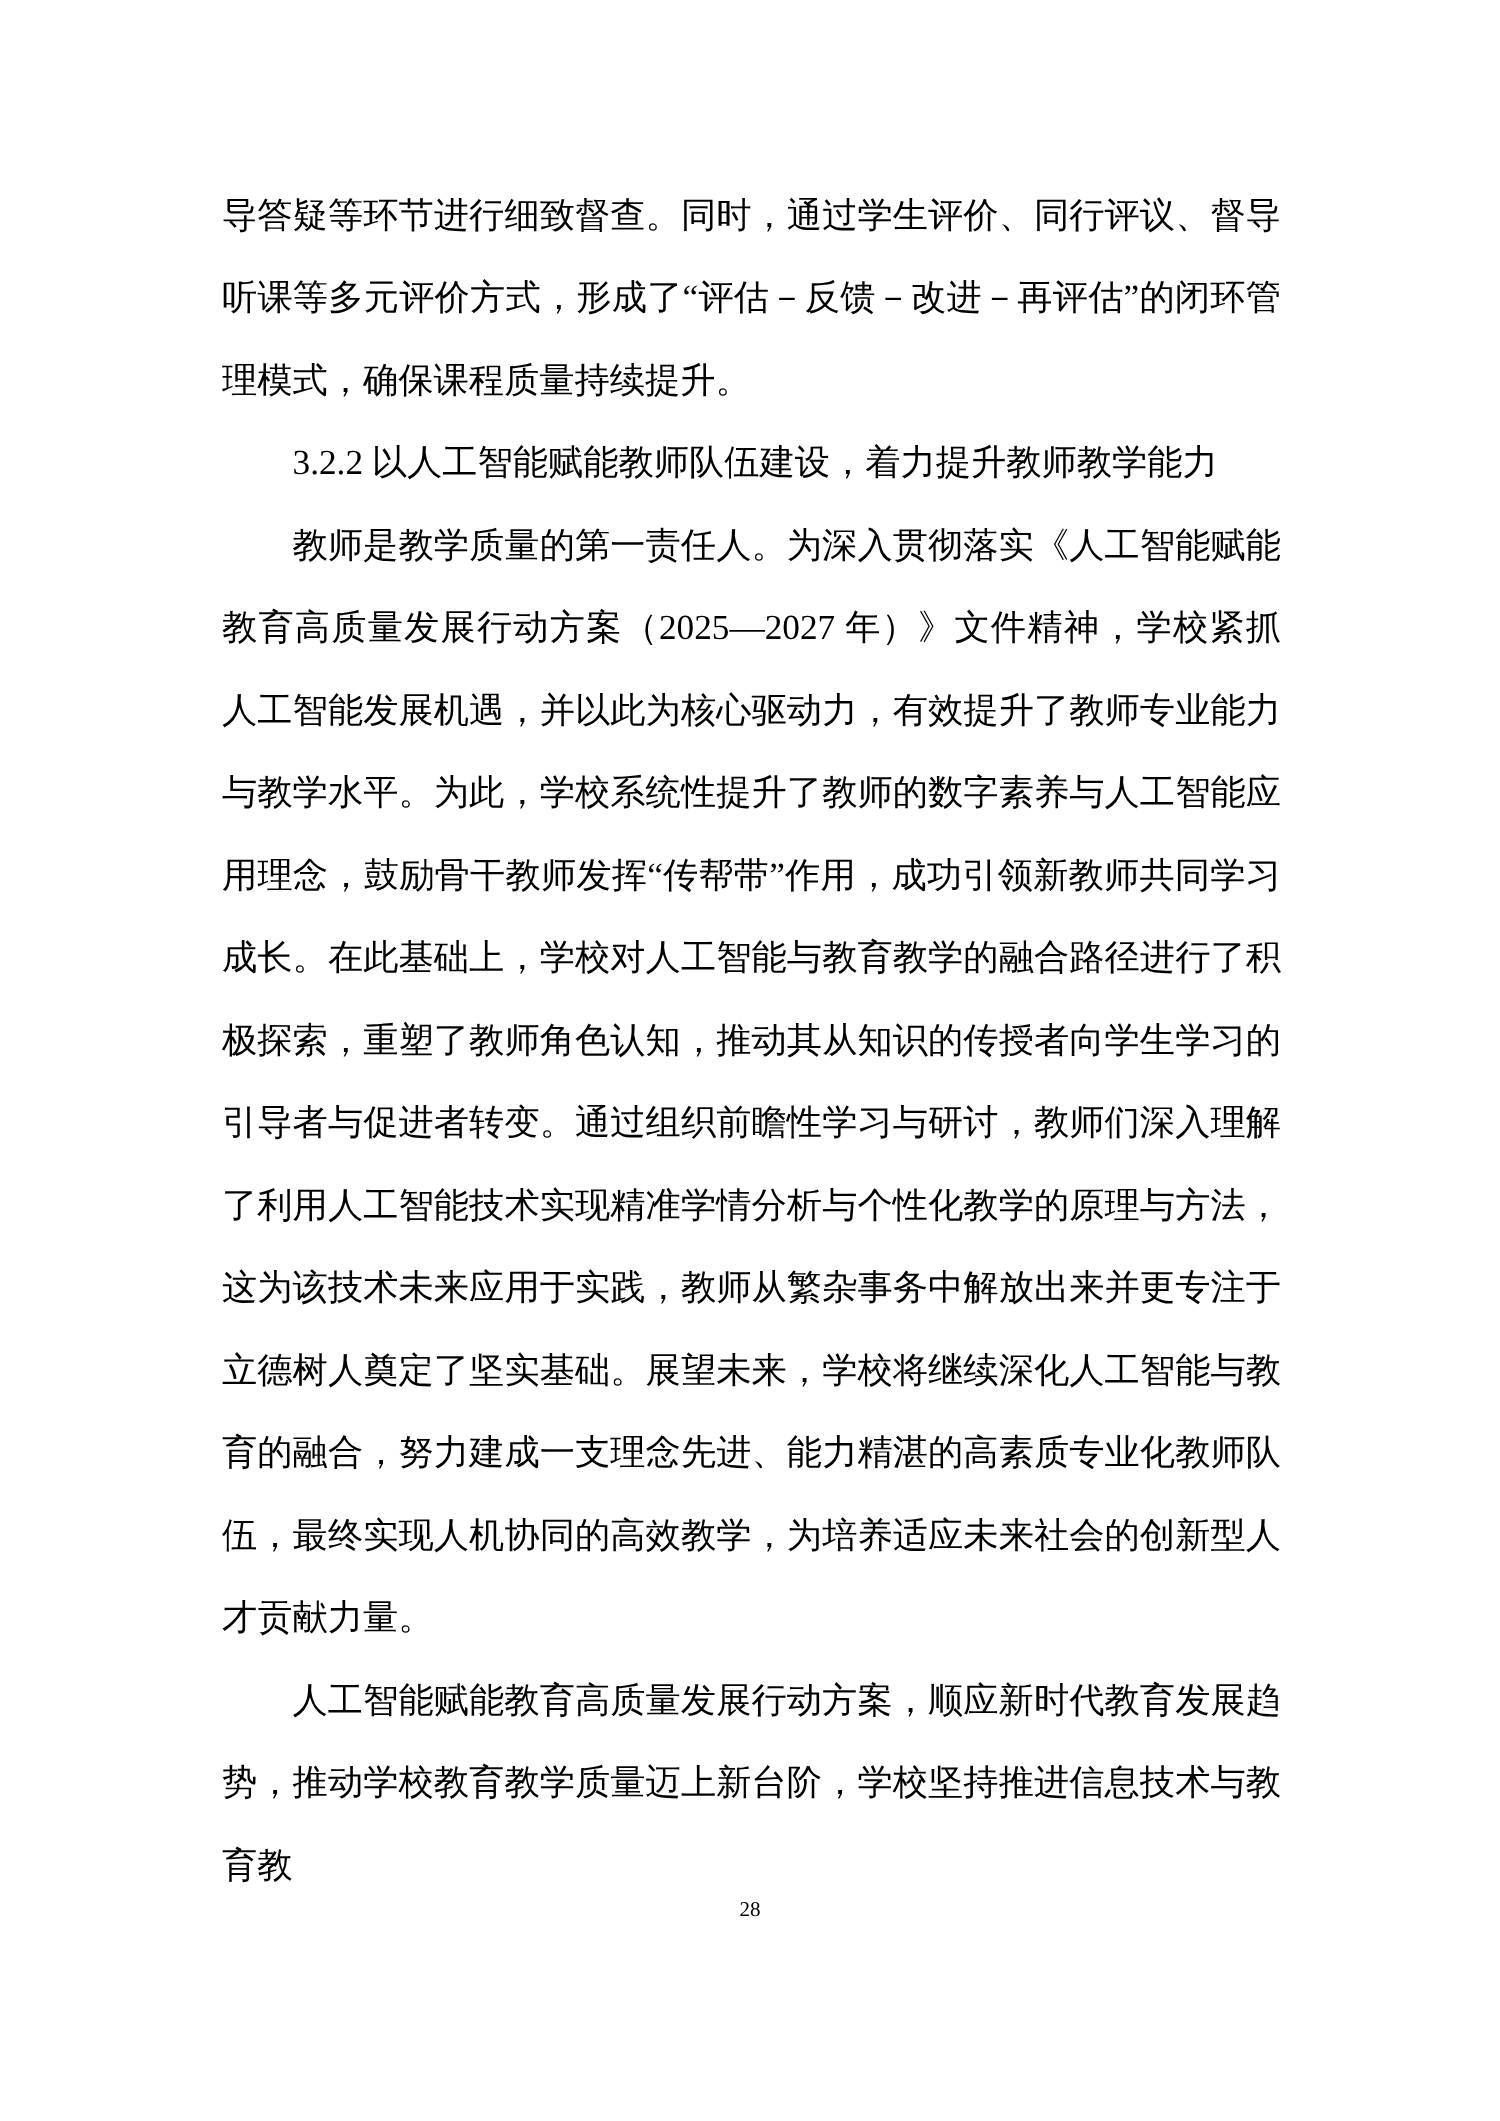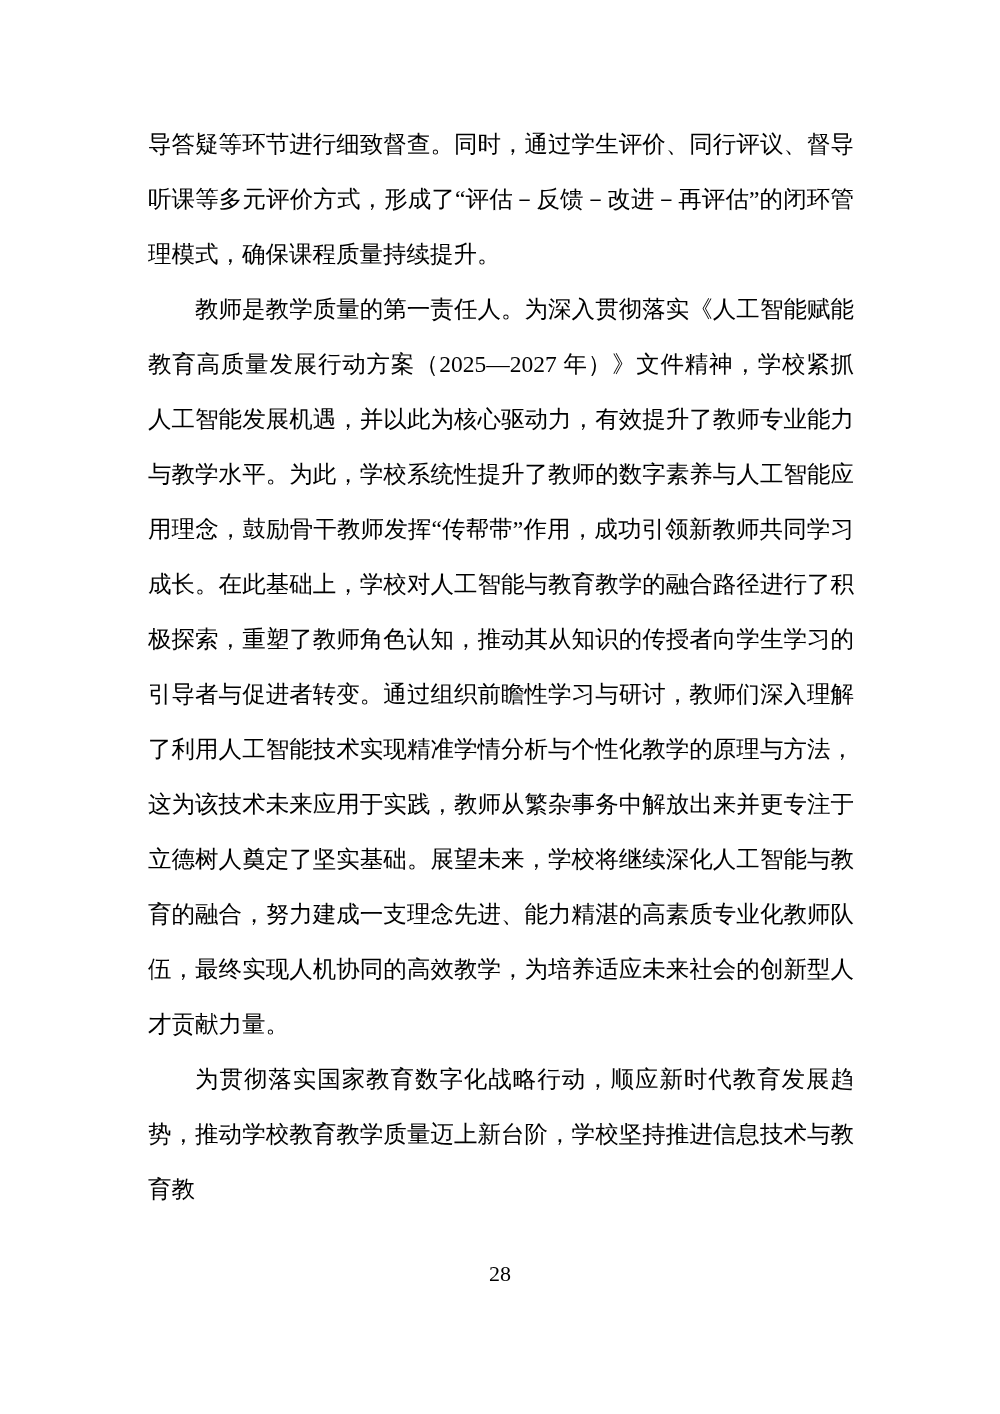--- a/index.html
+++ b/index.html
@@ -34,28 +34,29 @@
   }
   .indent {
     text-indent: 2em;
   }
   .page-number {
     position: absolute;
     top: 1262px;
     left: 0;
     width: 100%;
     text-align: center;
-    font-size: 22px;
+    font-size: 14px;
     line-height: 24px;
     color: #000000;
   }
 </style>
 </head>
 <body>
 
 <div class="page">
   <div class="content">
     <p class="para">导答疑等环节进行细致督查。同时，通过学生评价、同行评议、督导听课等多元评价方式，形成了“评估－反馈－改进－再评估”的闭环管理模式，确保课程质量持续提升。</p>
+    <p class="para indent">3.2.2 以人工智能赋能教师队伍建设，着力提升教师教学能力</p>
     <p class="para indent">教师是教学质量的第一责任人。为深入贯彻落实《人工智能赋能教育高质量发展行动方案（2025—2027 年）》文件精神，学校紧抓人工智能发展机遇，并以此为核心驱动力，有效提升了教师专业能力与教学水平。为此，学校系统性提升了教师的数字素养与人工智能应用理念，鼓励骨干教师发挥“传帮带”作用，成功引领新教师共同学习成长。在此基础上，学校对人工智能与教育教学的融合路径进行了积极探索，重塑了教师角色认知，推动其从知识的传授者向学生学习的引导者与促进者转变。通过组织前瞻性学习与研讨，教师们深入理解了利用人工智能技术实现精准学情分析与个性化教学的原理与方法，这为该技术未来应用于实践，教师从繁杂事务中解放出来并更专注于立德树人奠定了坚实基础。展望未来，学校将继续深化人工智能与教育的融合，努力建成一支理念先进、能力精湛的高素质专业化教师队伍，最终实现人机协同的高效教学，为培养适应未来社会的创新型人才贡献力量。</p>
-    <p class="para indent">为贯彻落实国家教育数字化战略行动，顺应新时代教育发展趋势，推动学校教育教学质量迈上新台阶，学校坚持推进信息技术与教育教</p>
+    <p class="para indent">人工智能赋能教育高质量发展行动方案，顺应新时代教育发展趋势，推动学校教育教学质量迈上新台阶，学校坚持推进信息技术与教育教</p>
   </div>
   <div class="page-number">28</div>
 </div>
 
 </body></html>

